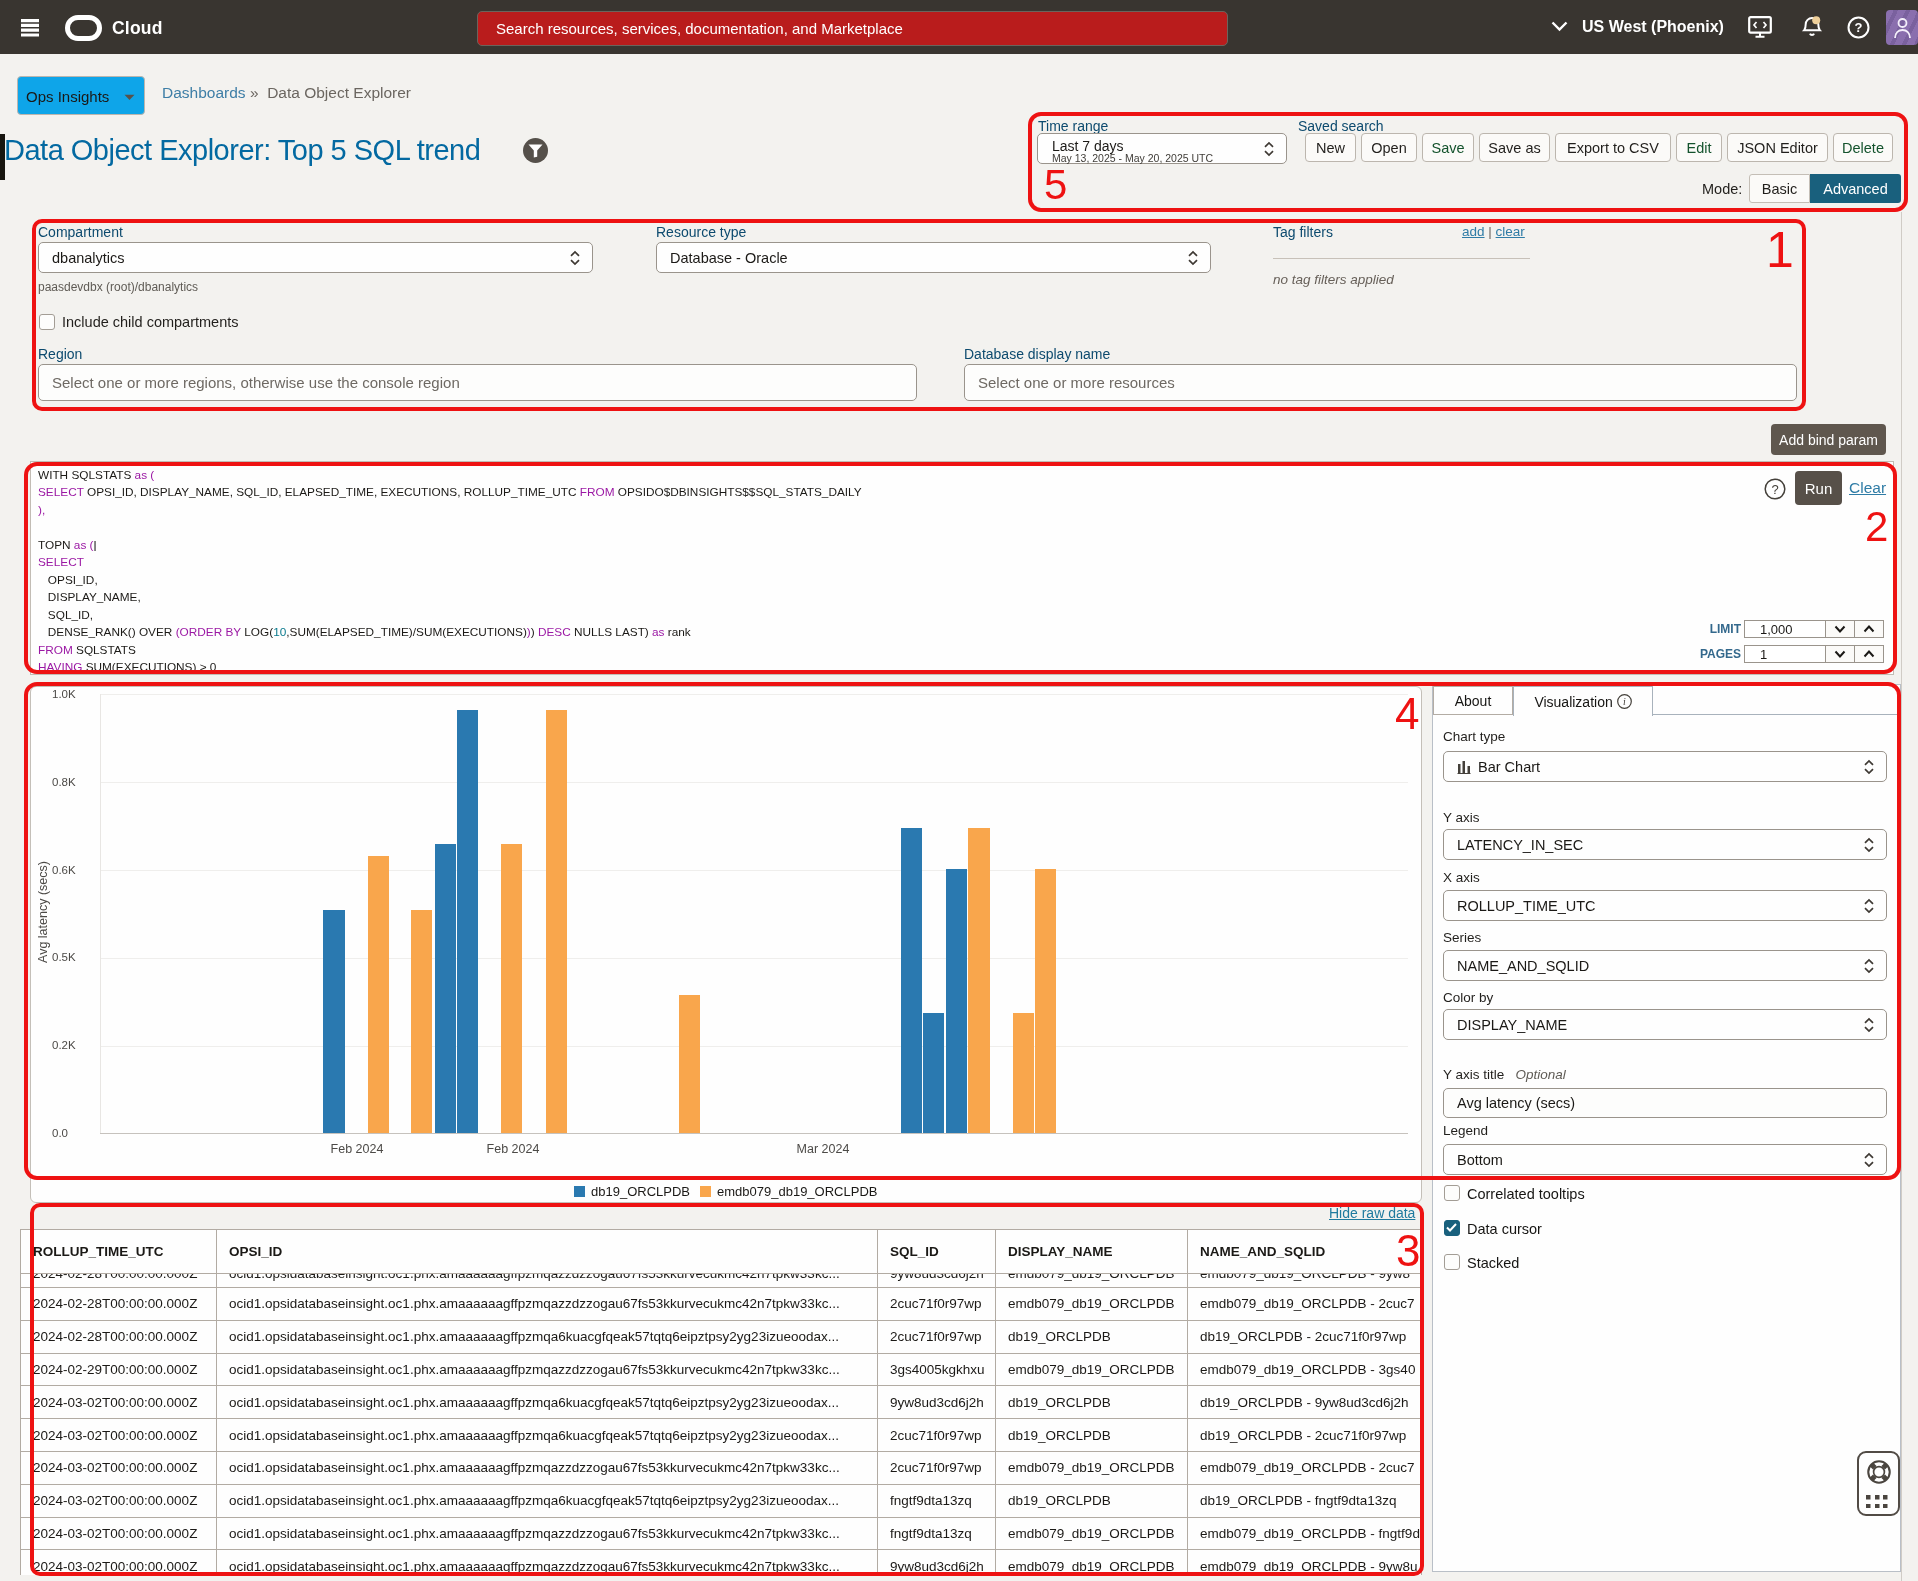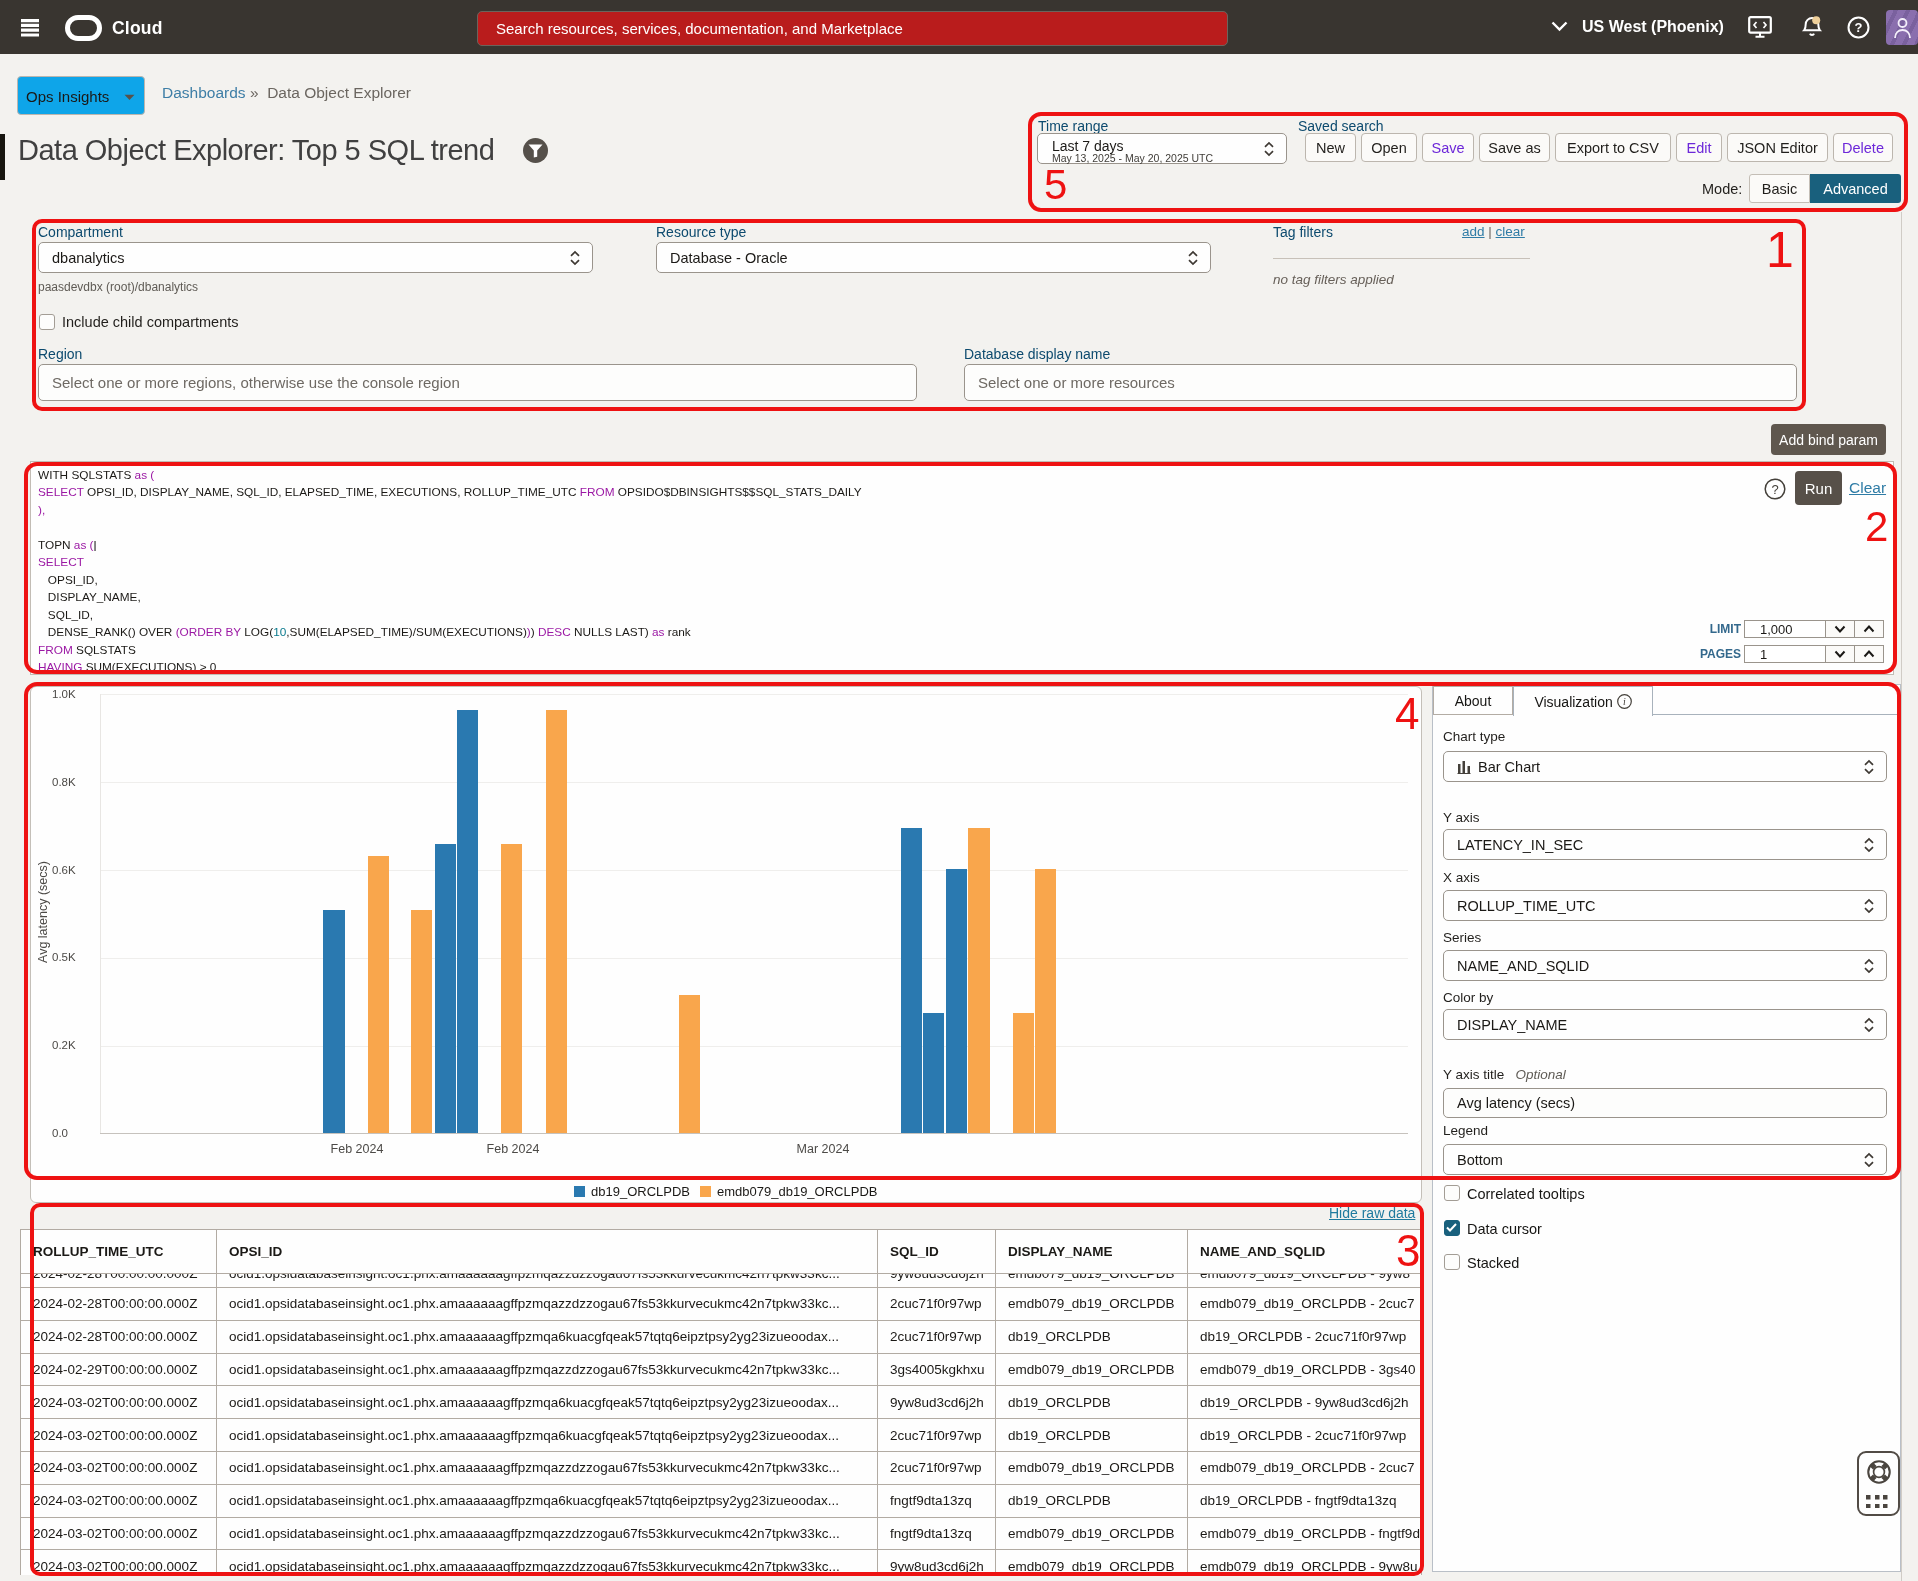--- a/index.html
+++ b/index.html
@@ -4,21 +4,21 @@
 <style>
 *{margin:0;padding:0;box-sizing:border-box}
 html,body{width:1918px;height:1581px}
 body{position:relative;background:#f3f2ef;font-family:"Liberation Sans",sans-serif;overflow:hidden;color:#161513}
 .a{position:absolute}
 .lb{position:absolute;font-size:14px;color:#0c4a6e}
 .sel{position:absolute;background:#fefefe;border:1px solid #9a948c;border-radius:5px;font-size:14.5px;color:#1b1916;display:flex;align-items:center;padding:0 34px 0 13px;white-space:nowrap}
 .spn{position:absolute;right:10px;top:50%;transform:translateY(-50%)}
 .inp{position:absolute;background:#fdfdfc;border:1px solid #9a948c;border-radius:5px;font-size:15px;color:#6e6963;display:flex;align-items:center;padding:0 13px;white-space:nowrap}
 .bt{position:absolute;display:flex;align-items:center;justify-content:center;background:#fbfaf8;border:1px solid #bcb6ae;border-radius:4px;font-size:14.5px;color:#211f1c;white-space:nowrap}
-.bt.d{color:#6d28d9}
+.bt.d{color:#14532d}
 .rb{position:absolute;border:4px solid #ee1212;border-radius:13px;z-index:50;pointer-events:none}
 .rn{position:absolute;color:#ee1212;font-size:45px;z-index:51;line-height:1}
 .card{position:absolute;background:#fefefe;border:1px solid #c2bcb4}
 .cb{position:absolute;width:16px;height:16px;background:#fdfdfc;border:1.5px solid #a39d95;border-radius:3px}
 .cb.ck{background:#19607d;border-color:#19607d}
 .link{color:#2f7ca6;text-decoration:underline}
 </style>
 </head>
 <body>
 
@@ -61,21 +61,21 @@
 
 <div class="a" style="left:0;top:134px;width:5px;height:46px;background:#17150f"></div>
 <div class="a" style="left:17px;top:76px;width:128px;height:39px;background:#0ea5e9;border:1px solid #bcb6ae;border-radius:4px">
   <div class="a" style="left:8px;top:11px;font-size:15px;color:#1b1916">Ops Insights</div>
   <svg class="a" style="left:106px;top:17px" width="11" height="7" viewBox="0 0 11 7">
       <path d="M0.5 0.8 5.5 6 10.5 0.8" fill="#57524b"></path>
     </svg>
 </div>
 <div class="a" style="left:162px;top:84px;font-size:15.5px"><span style="color:#3e7ea6">Dashboards</span> <span style="color:#6b6660">»</span>&nbsp; <span style="color:#6b6660">Data Object Explorer</span></div>
 
-<div class="a" style="left:18px;top:134px;font-size:29px;color:#404040;letter-spacing:-0.5px">Data Object Explorer: Top 5 SQL trend</div>
+<div class="a" style="left:4px;top:134px;font-size:29px;color:#0369a1;letter-spacing:-0.5px">Data Object Explorer: Top 5 SQL trend</div>
 <div class="a" style="left:523px;top:138px;width:25px;height:25px;border-radius:50%;background:#55504a">
   <svg class="a" style="left:5px;top:6px" width="15" height="14" viewBox="0 0 15 14">
       <path d="M0.5 0.5h14L9.2 6.5v6.2l-3.4 0.9V6.5z" fill="#fff"></path>
     </svg>
 </div>
 
 <div class="lb" style="left:1038px;top:118px">Time range</div>
 <div class="sel" style="left:1037px;top:133px;width:250px;height:31px;padding:0">
   <div class="a" style="left:14px;top:4px;font-size:14px">Last 7 days</div>
   <div class="a" style="left:14px;top:18px;font-size:10.5px;color:#3f3c37">May 13, 2025 - May 20, 2025 UTC</div>

